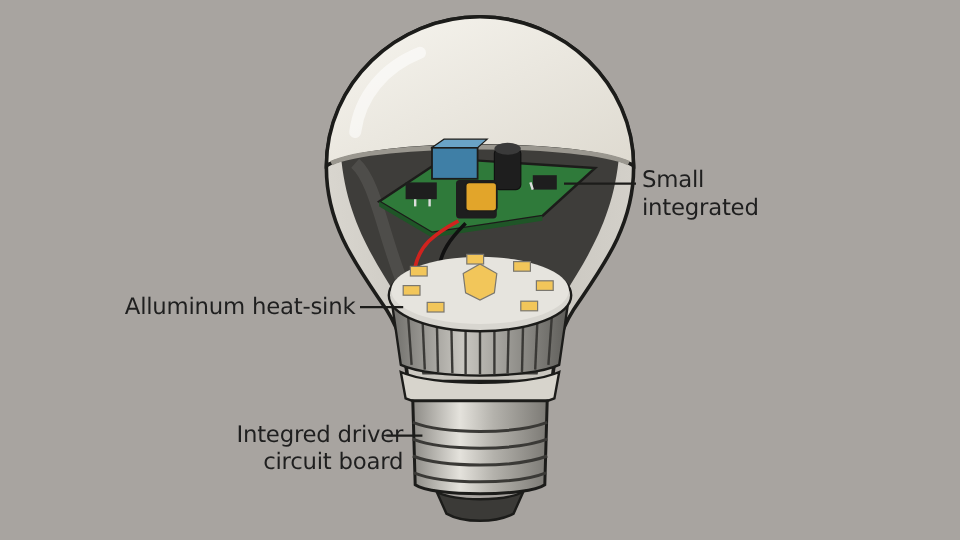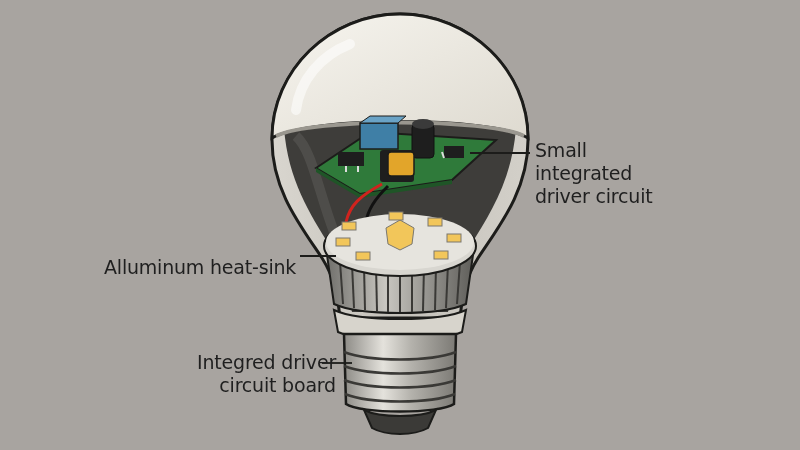--- a/index.html
+++ b/index.html
@@ -126,24 +126,23 @@
 
     <g stroke="#1c1c1a" stroke-width="1.8">
       <line x1="470" y1="153" x2="530" y2="153"></line>
       <line x1="300" y1="256" x2="336" y2="256"></line>
       <line x1="322" y1="363" x2="352" y2="363"></line>
     </g>
   </svg>
 
   <div class="label" style="left:535px;top:139px;">
     <div>Small integrated</div>
-    <div>driver circuit</div>
   </div>
 
-  <div class="label" style="left:104px;top:245px;margin-top:11px;">
+  <div class="label" style="left:104px;top:245px;">
     <div>Alluminum heat-sink</div>
   </div>
 
   <div class="label" style="left:196px;top:351px;text-align:right;width:140px;">
     <div style="white-space:nowrap;">Integred driver</div>
     <div style="white-space:nowrap;">circuit board</div>
   </div>
 </div>
 
 </body></html>

